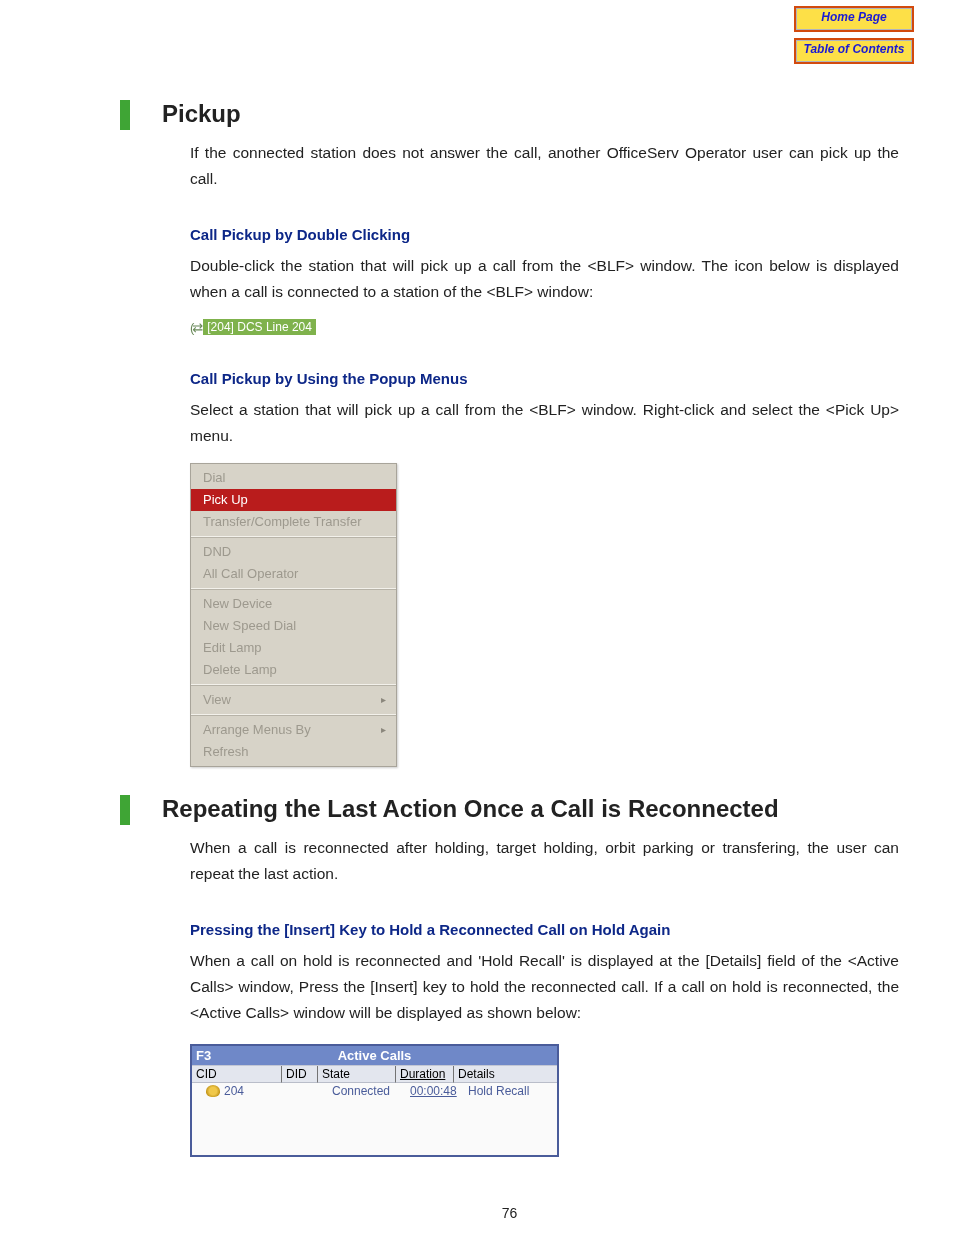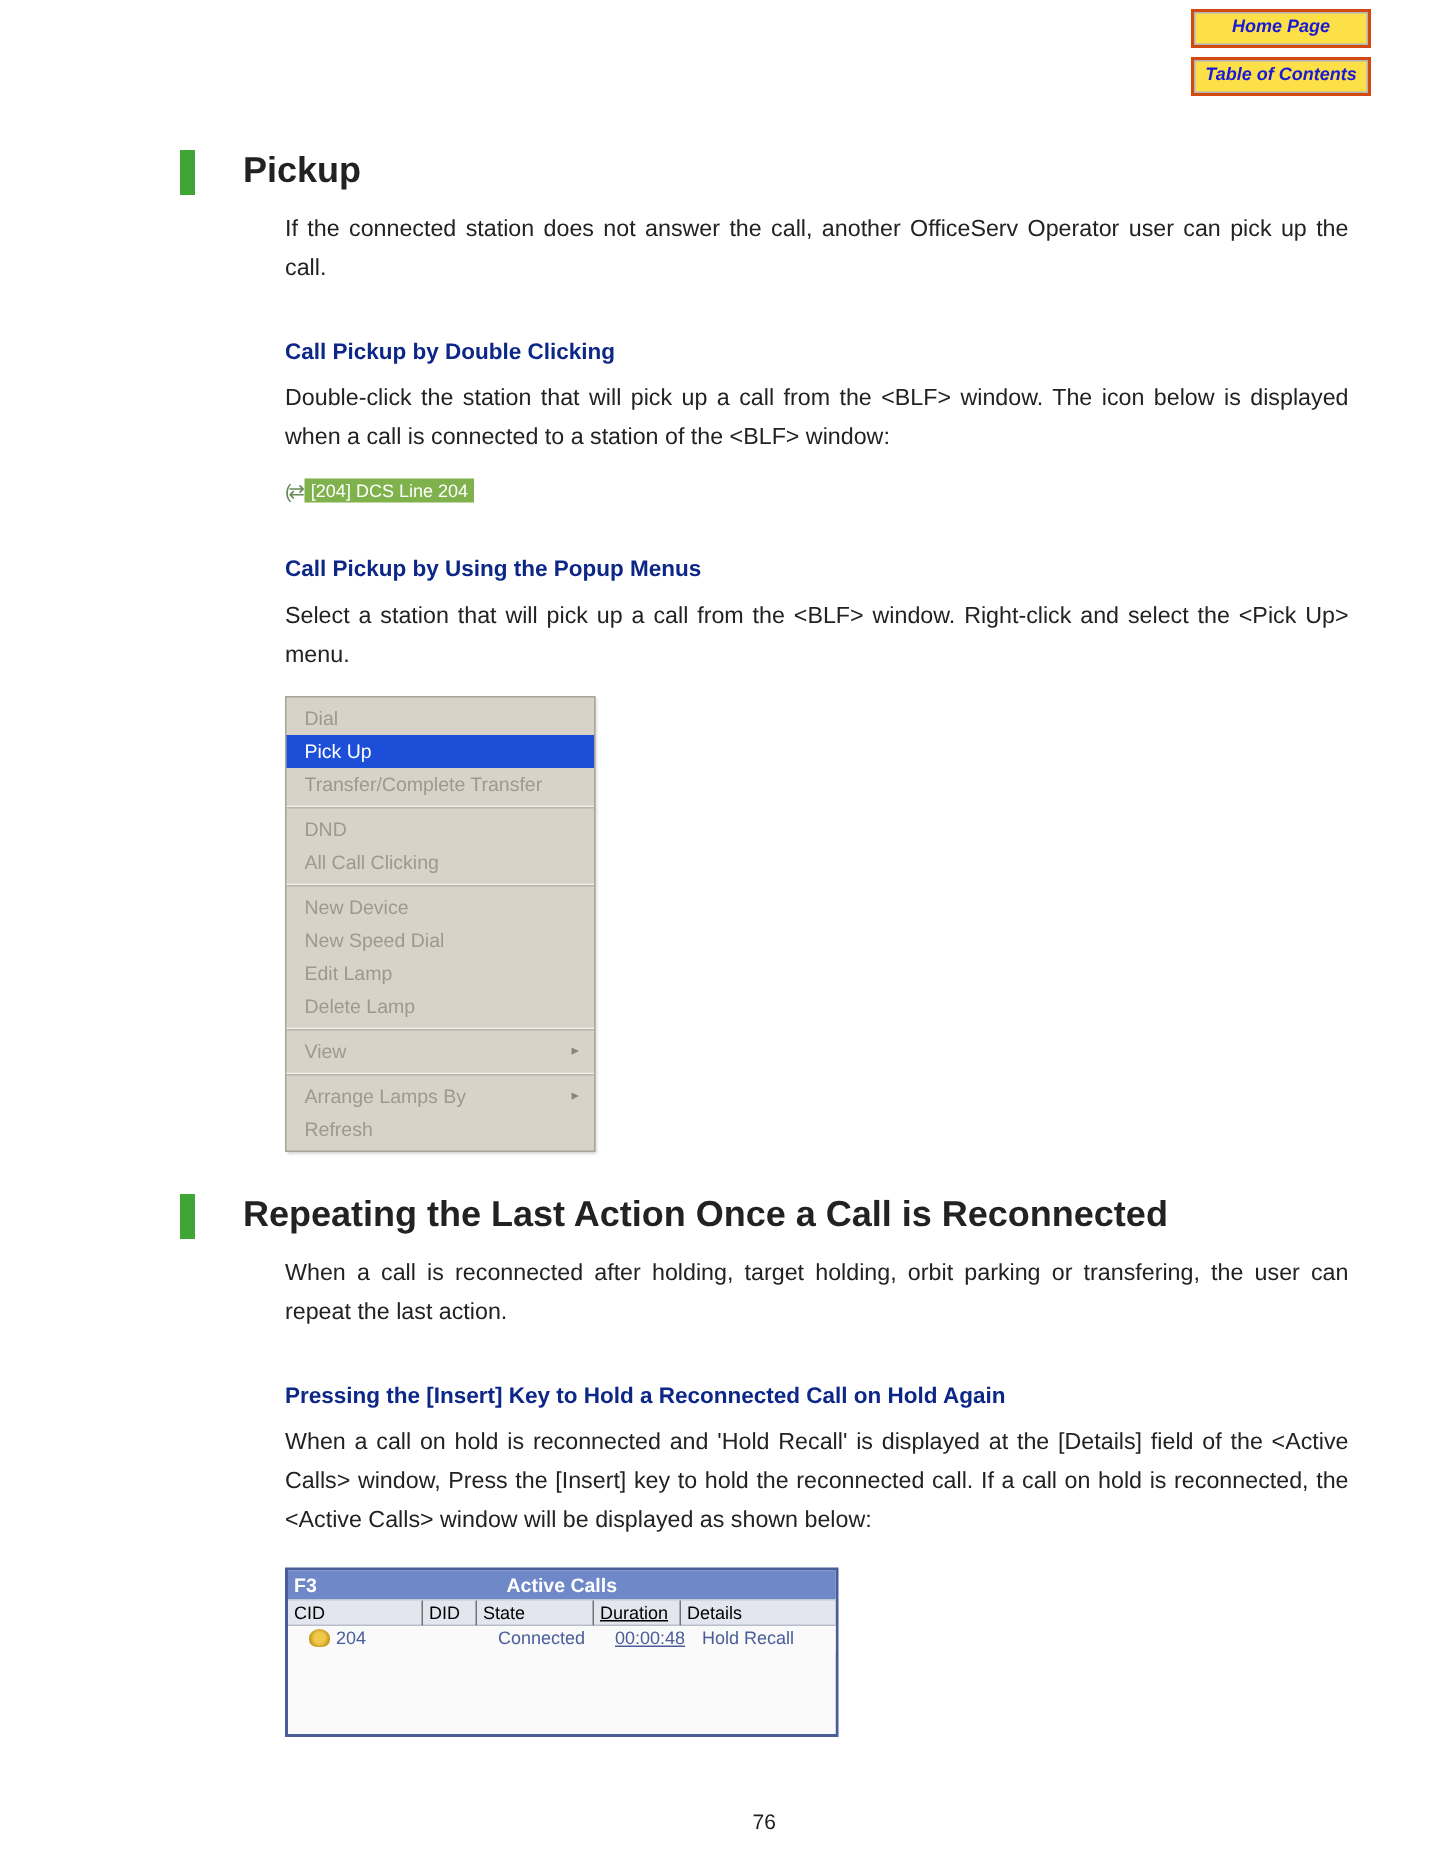--- a/index.html
+++ b/index.html
@@ -103,21 +103,21 @@
   .popup-menu .sep { height:1px; background:#b7b3a8; margin:0; border-top:1px solid #f3f1eb;}
   .popup-menu .item {
     padding: 2px 10px 2px 12px;
     color: #9d998e;
     display: flex;
     justify-content: space-between;
     align-items: center;
     line-height: 18px;
   }
   .popup-menu .item.selected {
-    background: #1d4ed8;
+    background: #b91c1c;
     color: #fff;
   }
   .popup-menu .arrow {
     font-size: 10px;
     color: #8a867c;
   }
   
   .active-calls {
     margin: 18px 0 0 70px;
     width: 365px;
@@ -213,21 +213,21 @@
       <div class="item">
           <span>Transfer/Complete Transfer</span>
         </div>
     </div>
     <div class="sep"></div>
     <div class="group">
       <div class="item">
           <span>DND</span>
         </div>
       <div class="item">
-          <span>All Call Clicking</span>
+          <span>All Call Operator</span>
         </div>
     </div>
     <div class="sep"></div>
     <div class="group">
       <div class="item">
           <span>New Device</span>
         </div>
       <div class="item">
           <span>New Speed Dial</span>
         </div>
@@ -241,21 +241,21 @@
     <div class="sep"></div>
     <div class="group">
       <div class="item">
           <span>View</span>
           <span class="arrow">▸</span>
         </div>
     </div>
     <div class="sep"></div>
     <div class="group">
       <div class="item">
-          <span>Arrange Lamps By</span>
+          <span>Arrange Menus By</span>
           <span class="arrow">▸</span>
         </div>
       <div class="item">
           <span>Refresh</span>
         </div>
     </div>
   </div>
 
   
   <div class="section-heading second">

